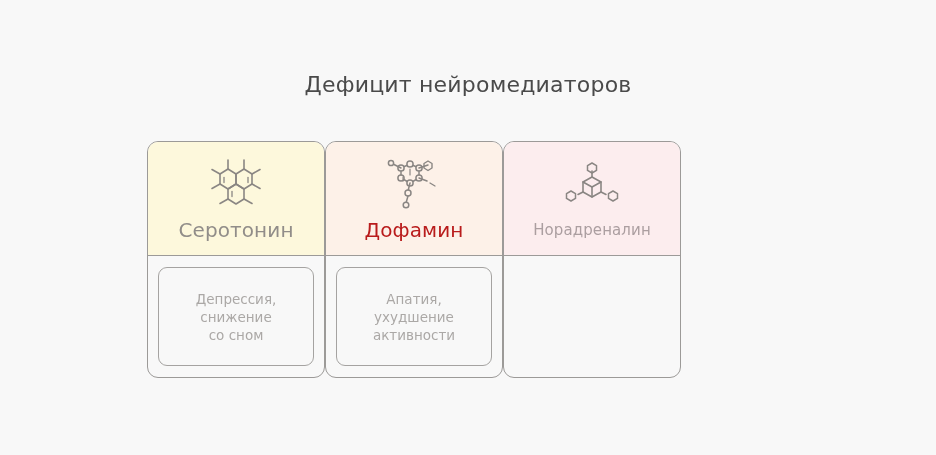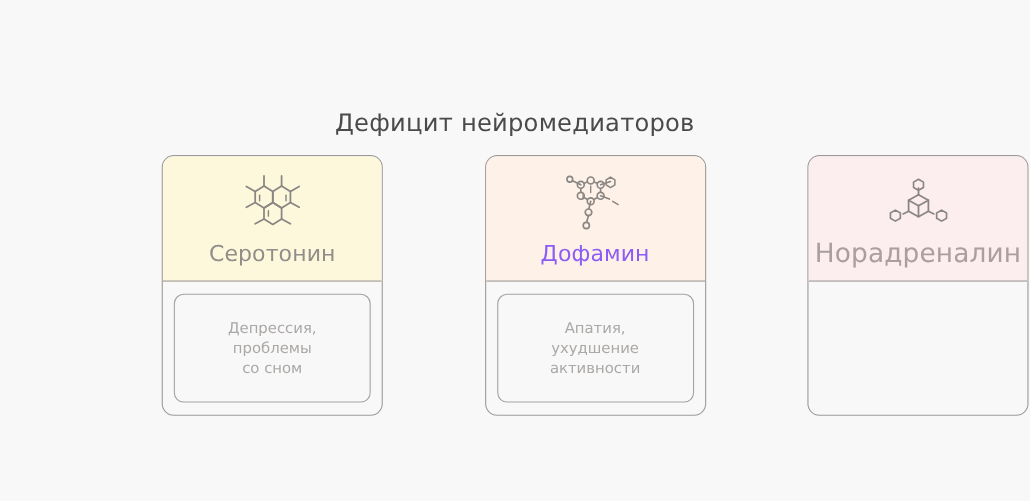--- a/index.html
+++ b/index.html
@@ -19,28 +19,27 @@
     position: absolute;
     top: 72px;
     left: 0;
     width: 936px;
     text-align: center;
     font-size: 22px;
     font-weight: 400;
     letter-spacing: 0.2px;
     color: #4a4a4a;
     font-family: "DejaVu Sans", sans-serif;
-    margin-top: 28px;
   }
 
   #cards {
     position: absolute;
     top: 141px;
     left: 147px;
-    width: 788px;
+    width: 534px;
     display: flex;
     flex-direction: row;
     justify-content: space-between;
     align-items: flex-start;
   }
 
   .card {
     width: 201px;
     height: 237px;
     box-sizing: border-box;
@@ -145,21 +144,21 @@
           <path d="M46 28 L54 32.5"></path>
           <path d="M22 43 L14 47.5"></path>
           <path d="M38 43 L46 47.5"></path>
         </svg>
       </div>
       <div class="card-label">Серотонин</div>
     </div>
     <div class="card-body">
       <div class="symptom-box">
         <span class="symptom-text">Депрессия,
-проблемы
+снижение
 со сном</span>
       </div>
     </div>
   </div>
 
   <div class="card">
     <div class="card-header" style="background:#fdf1e8;">
       <div class="molecule-icon">
         <svg width="60" height="58" viewBox="0 0 60 58" fill="none" stroke="#8a8683" stroke-width="1.5" stroke-linecap="round" stroke-linejoin="round">
 
@@ -183,21 +182,21 @@
           <path d="M35 23 L43 26"></path>
           <path d="M46 28 L51 31" stroke-width="1.3"></path>
 
           <path d="M26 28 L24 36"></path>
           <circle cx="24" cy="38" r="3" fill="#fdf1e8"></circle>
           <path d="M24 41 L22 48"></path>
           <circle cx="22" cy="50" r="2.8" fill="#fdf1e8"></circle>
           <path d="M19 22 L19 26" stroke-width="1.1"></path>
         </svg>
       </div>
-      <div class="card-label" style="color:#8b5cf6;">Дофамин</div>
+      <div class="card-label" style="color:#b91c1c;">Дофамин</div>
     </div>
     <div class="card-body">
       <div class="symptom-box">
         <span class="symptom-text">Апатия,
 ухудшение
 активности</span>
       </div>
     </div>
   </div>
 
@@ -213,17 +212,17 @@
           <path d="M31 19 L31 13"></path>
           <path d="M31 5 L35.5 7.6 L35.5 12.4 L31 15 L26.5 12.4 L26.5 7.6 Z" stroke-width="1.5"></path>
 
           <path d="M22 34 L17 36.5"></path>
           <path d="M10 33 L14.5 35.6 L14.5 40.4 L10 43 L5.5 40.4 L5.5 35.6 Z" stroke-width="1.5"></path>
 
           <path d="M40 34 L45 36.5"></path>
           <path d="M52 33 L56.5 35.6 L56.5 40.4 L52 43 L47.5 40.4 L47.5 35.6 Z" stroke-width="1.5"></path>
         </svg>
       </div>
-      <div class="card-label" style="color:#ab9ea0; font-size:24px;">Норадреналин</div>
+      <div class="card-label" style="color:#ab9ea0; font-size:15px;">Норадреналин</div>
     </div>
   </div>
 
 </div>
 
 </body></html>

